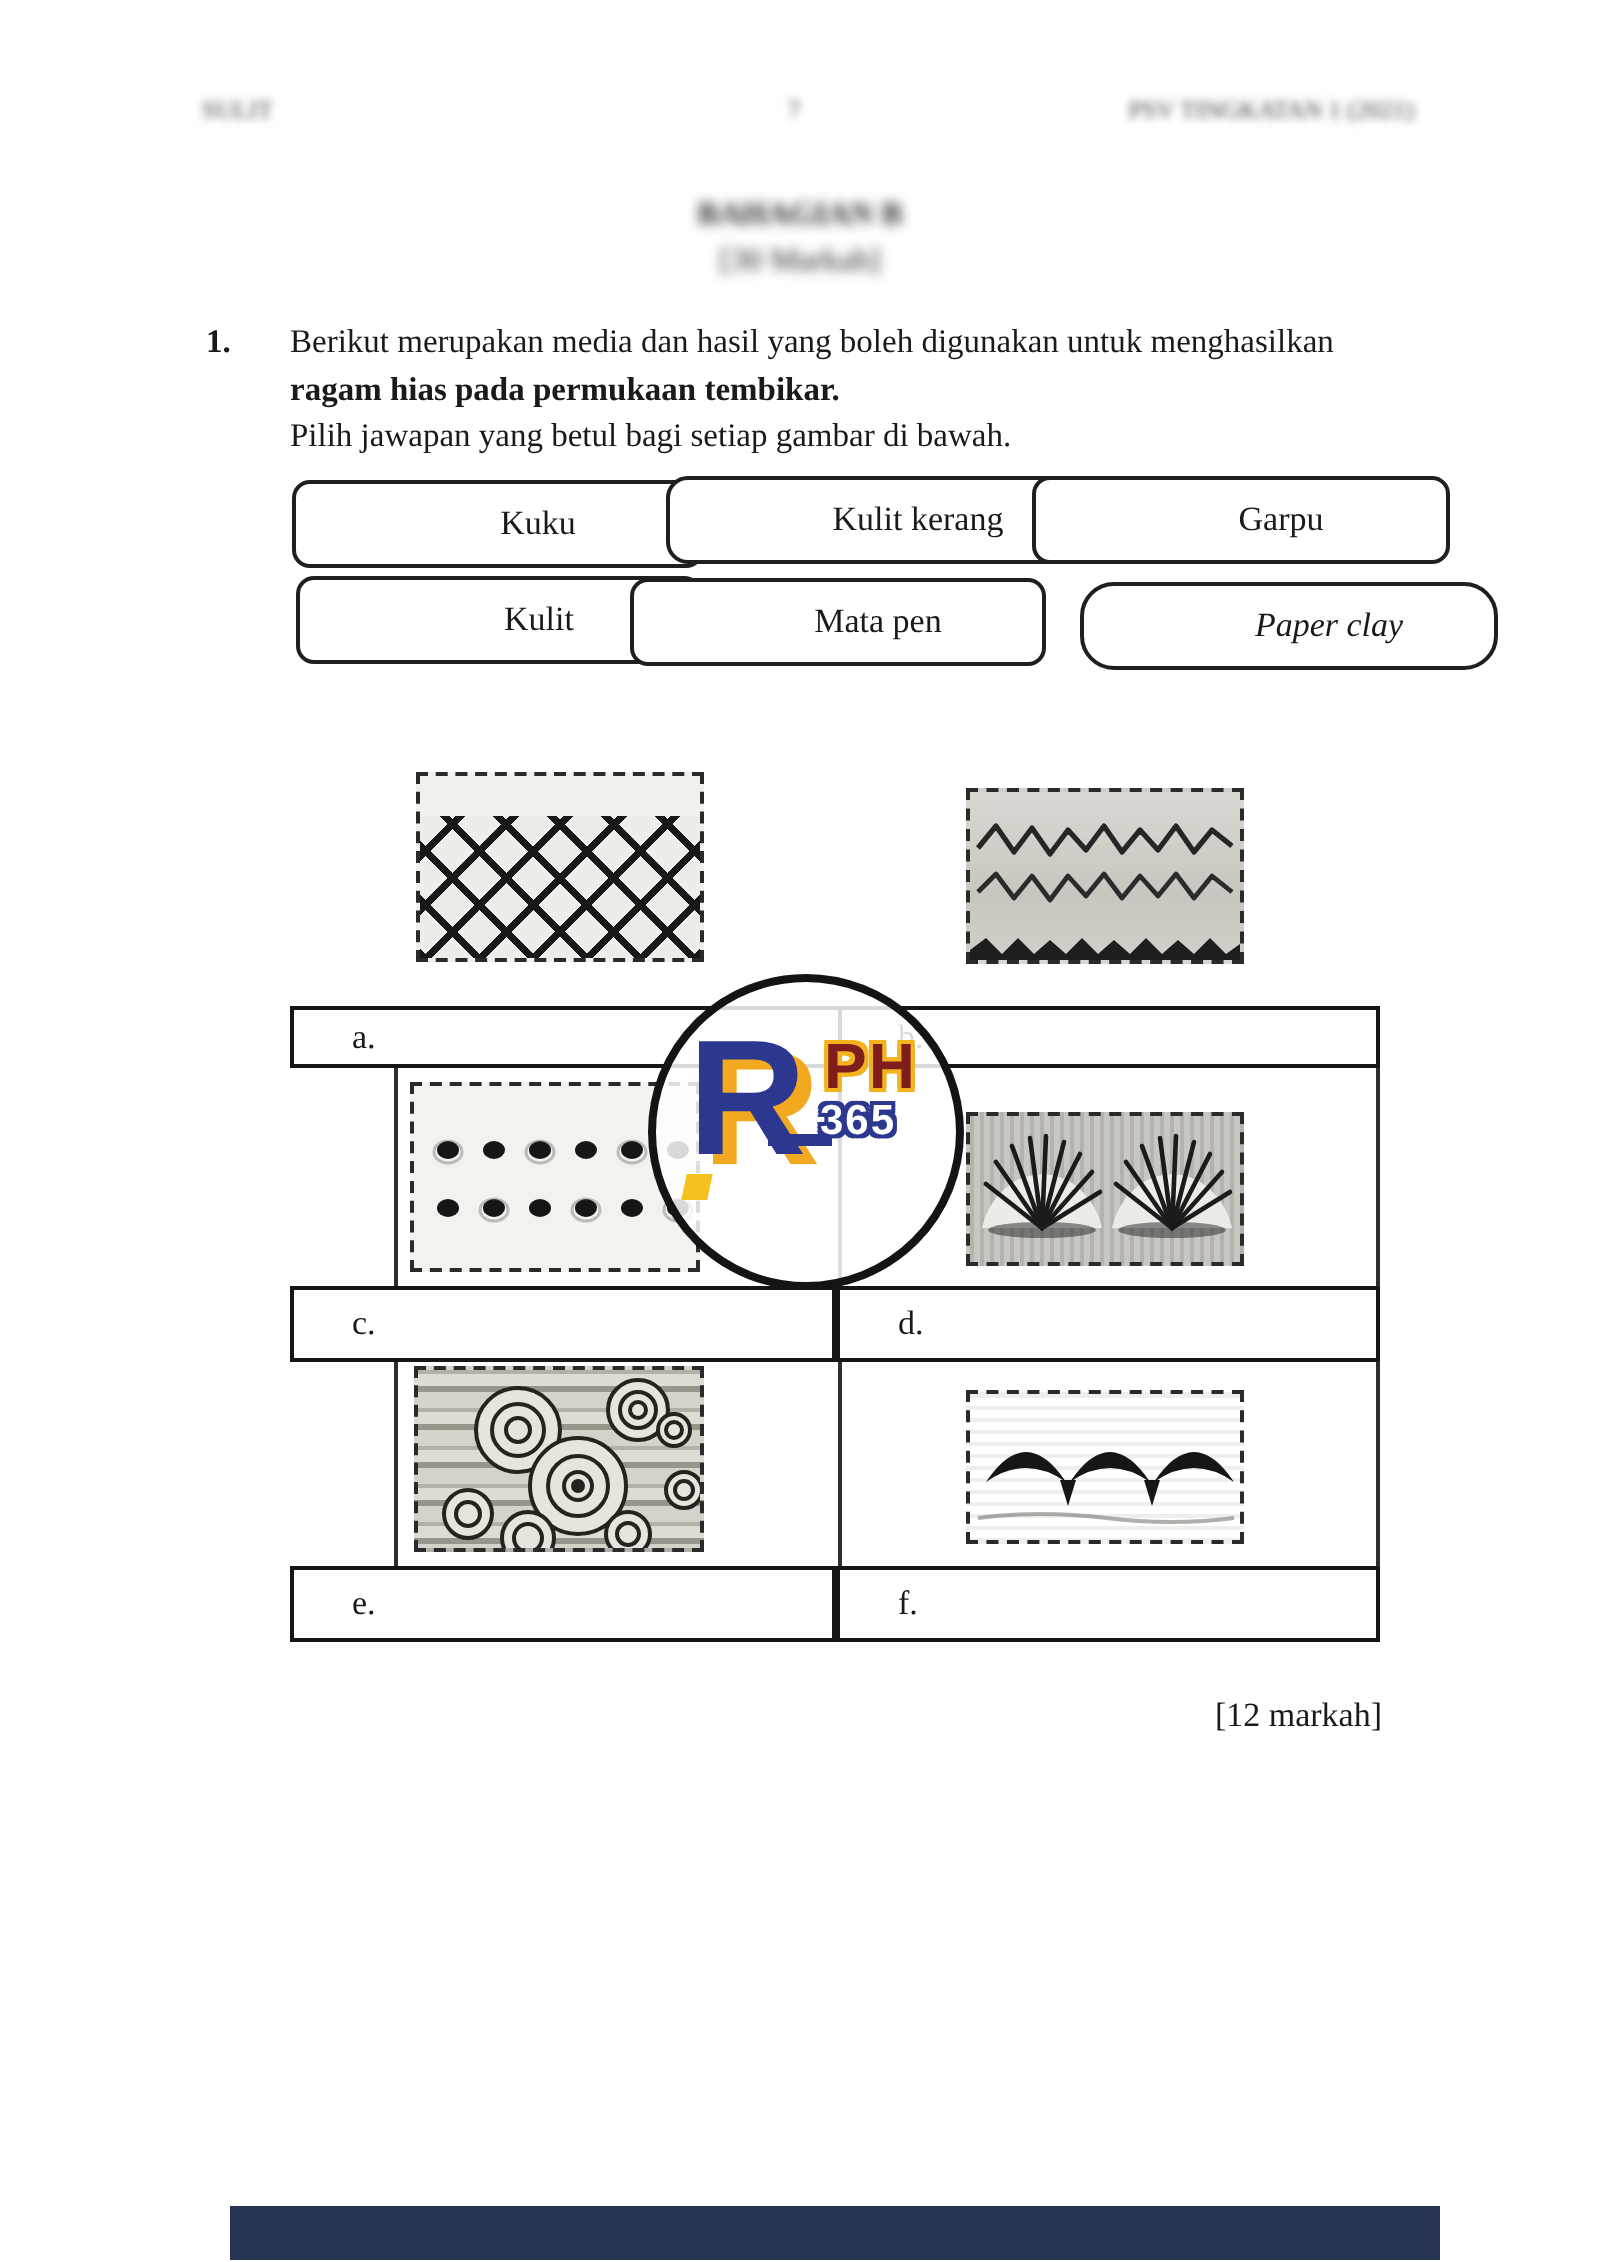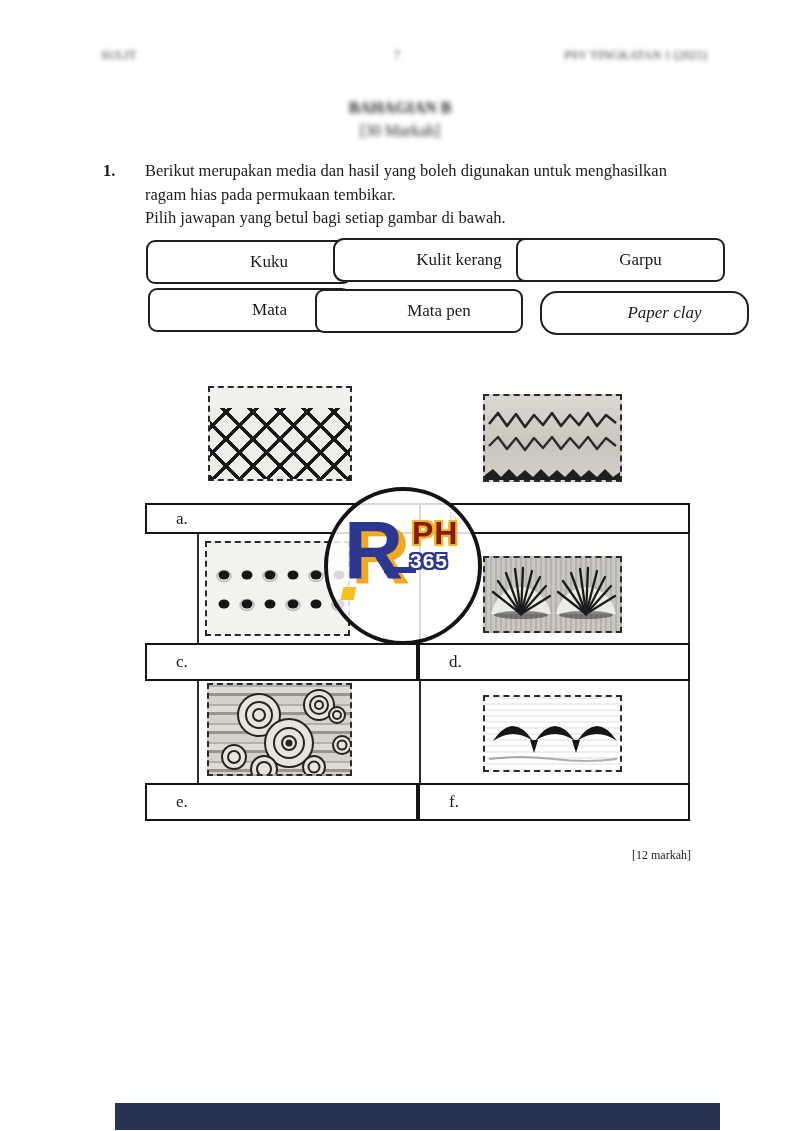--- a/index.html
+++ b/index.html
@@ -12,21 +12,21 @@
   .hdr-left{left:101px;}
   .hdr-center{left:394px;}
   .hdr-right{left:545px;width:162px;text-align:right;}
   
   .sec-title{position:absolute;left:0;right:0;text-align:center;font-weight:bold;font-size:16px;color:#242424;filter:blur(2.8px);}
   .sec-title.l1{top:99px;}
   .sec-title.l2{top:122px;font-weight:normal;}
   
   .qnum{position:absolute;left:103px;top:161px;font-weight:bold;font-size:16.5px;}
   .qline{position:absolute;left:145px;font-size:16.5px;white-space:nowrap;}
-  .q1{top:161px;text-align:center;}.q2{top:185px;}.q3{top:208px;}
+  .q1{top:161px;text-align:center;}.q2{top:185px;font-weight:bold;}.q3{top:208px;}
   
   .opt{
     position:absolute;height:40px;border:2px solid #1f1f1f;border-radius:9px;
     display:flex;align-items:center;justify-content:center;font-size:17px;background:#fff;padding-left:40px;
   }
   .opt.italic{font-style:italic;}
   
   .fig{position:absolute;border:2px dashed #2a2a2a;overflow:hidden;box-sizing:border-box;}
   .fig svg{display:block;}
   
@@ -60,21 +60,21 @@
   .bar-ab{left:145px;top:503px;width:545px;height:31px;}
   .bar-ab .divider{position:absolute;left:272px;top:0;bottom:0;width:2px;background:#161616;}
   .cell-label{position:absolute;top:50%;transform:translateY(-50%);font-size:17px;}
   .lbl-a{left:29px;}.lbl-b{left:302px;}
   .bar-c{left:145px;top:643px;width:273px;height:38px;}
   .bar-d{left:418px;top:643px;width:272px;height:38px;}
   .bar-e{left:145px;top:783px;width:273px;height:38px;}
   .bar-f{left:418px;top:783px;width:272px;height:38px;}
   .bar-c .cell-label,.bar-d .cell-label,.bar-e .cell-label,.bar-f .cell-label{left:29px;}
   
-  .marks{position:absolute;right:109px;top:848px;font-size:12px;}
+  .marks{position:absolute;right:109px;top:848px;font-size:17px;}
   
   .watermark{
     position:absolute;left:324px;top:487px;width:150px;height:150px;border-radius:50%;
     border:4px solid #141414;background:rgba(255,255,255,0.84);z-index:50;
     font-family:"Liberation Sans", sans-serif;
   }
   .wm-r{
     position:absolute;left:16px;top:18px;font-size:82px;font-weight:bold;line-height:1;
     color:#2c3890;text-shadow:7px 5px 0 #f2a81f;
   }
@@ -106,21 +106,21 @@
   <div class="sec-title l2">[30 Markah]</div>
 
   <div class="qnum">1.</div>
   <div class="qline q1">Berikut merupakan media dan hasil yang boleh digunakan untuk menghasilkan</div>
   <div class="qline q2">ragam hias pada permukaan tembikar.</div>
   <div class="qline q3">Pilih jawapan yang betul bagi setiap gambar di bawah.</div>
 
   <div class="opt" style="left:146px;top:240px;width:162px;">Kuku</div>
   <div class="opt" style="left:333px;top:238px;width:168px;border-radius:11px;">Kulit kerang</div>
   <div class="opt" style="left:516px;top:238px;width:165px;">Garpu</div>
-  <div class="opt" style="left:148px;top:288px;width:159px;">Mata</div>
+  <div class="opt" style="left:148px;top:288px;width:159px;">Kulit</div>
   <div class="opt" style="left:315px;top:289px;width:164px;">Mata pen</div>
   <div class="opt italic" style="left:540px;top:291px;width:165px;border-radius:17px;">Paper clay</div>
 
   <div class="fig fig-a">
     <div class="lattice"></div>
   </div>
 
   <div class="fig fig-b">
     <svg width="135" height="84" viewBox="0 0 135 84">
       <polyline points="4,28 13,17 22,30 31,18 40,31 49,19 58,29 67,17 76,30 85,19 94,29 103,17 112,30 121,19 131,27" fill="none" stroke="#262626" stroke-width="2.6" stroke-linejoin="round"></polyline>

